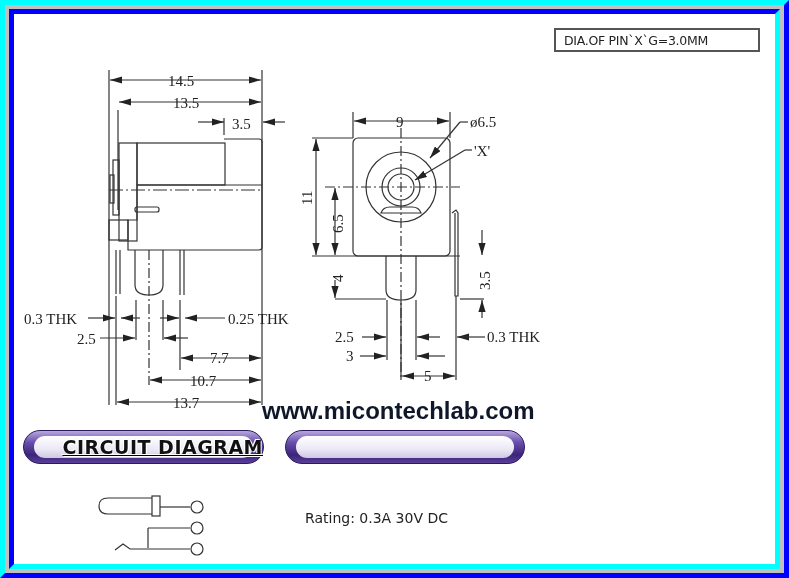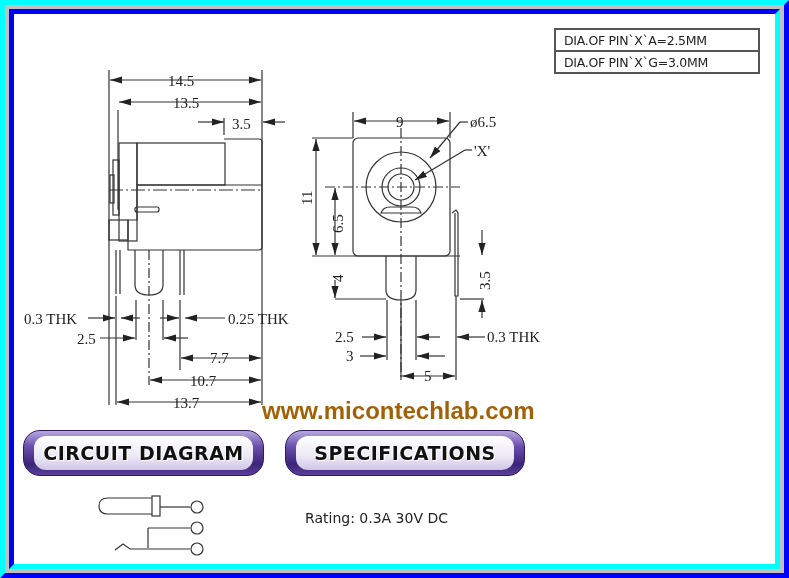--- a/index.html
+++ b/index.html
@@ -24,27 +24,27 @@
     border: 2px solid #555; border-collapse: collapse;
     font-family: "DejaVu Sans", sans-serif; font-size: 12.5px; color: #222;
     letter-spacing: -0.3px;
   }
   .pin-table td { border: 2px solid #555; padding: 1px 0 1px 8px; height: 22px; white-space: nowrap; }
   svg.drawing { position: absolute; left: 0; top: 0; }
   .dim { font-family: "Liberation Serif", "DejaVu Serif", serif; font-size: 15px; fill: #222; }
   .url {
     position: absolute; left: 262px; top: 397px;
     font-family: "Liberation Sans", sans-serif; font-weight: bold; font-size: 24px;
-    color: #a16207; letter-spacing: 0px;
+    color: #0f172a; letter-spacing: 0px;
   }
   .pill {
-    position: absolute; height: 46px; border-radius: 17px;
+    position: absolute; height: 34px; border-radius: 17px;
     background: linear-gradient(to bottom, #b8a8dd 0%, #6a4fae 35%, #3b2578 75%, #5a3f99 100%);
     border: 1px solid #2b1a5c;
-    display: flex; align-items: center; justify-content: center;
+    display: flex; align-items: center; justify-content: flex-end; text-decoration: underline;
   }
   .pill-inner {
     position: absolute; left: 10px; right: 10px; top: 5px; bottom: 5px;
     border-radius: 12px;
     background: linear-gradient(to bottom, #ffffff 0%, #ece8f5 60%, #cfc6e6 100%);
   }
   .pill-text {
     position: relative; font-family: "DejaVu Sans", sans-serif; font-weight: bold;
     font-size: 19px; color: #111; letter-spacing: 0.5px;
     text-shadow: 1px 1px 0 #fff, -1px -1px 0 #fff;
@@ -56,23 +56,20 @@
 </style>
 </head>
 <body>
 
 <div class="frame"></div>
 <div class="frame2"></div>
 <div class="frame3"></div>
 
 <table class="pin-table">
   <tbody>
-      <tr>
-        <td>DIA.OF PIN`X`A=2.5MM</td>
-      </tr>
   <tr>
         <td>DIA.OF PIN`X`G=3.0MM</td>
       </tr>
 </tbody>
   </table>
 
 <svg class="drawing" width="789" height="578" viewBox="0 0 789 578">
   <defs>
     <marker id="arr" viewBox="0 0 10 6" refX="10" refY="3" markerWidth="10" markerHeight="6" orient="auto-start-reverse">
       <path d="M0,0 L10,3 L0,6 z" fill="#222"></path>
@@ -208,16 +205,15 @@
 </svg>
 
 <div class="url">www.micontechlab.com</div>
 
 <div class="pill" style="left:23px; top:430px; width:241px;">
   <div class="pill-inner"></div>
   <span class="pill-text">CIRCUIT DIAGRAM</span>
 </div>
 <div class="pill" style="left:285px; top:430px; width:240px;">
   <div class="pill-inner"></div>
-  <span class="pill-text">SPECIFICATIONS</span>
 </div>
 
 <div class="rating">Rating: 0.3A 30V DC</div>
 
 </body></html>

